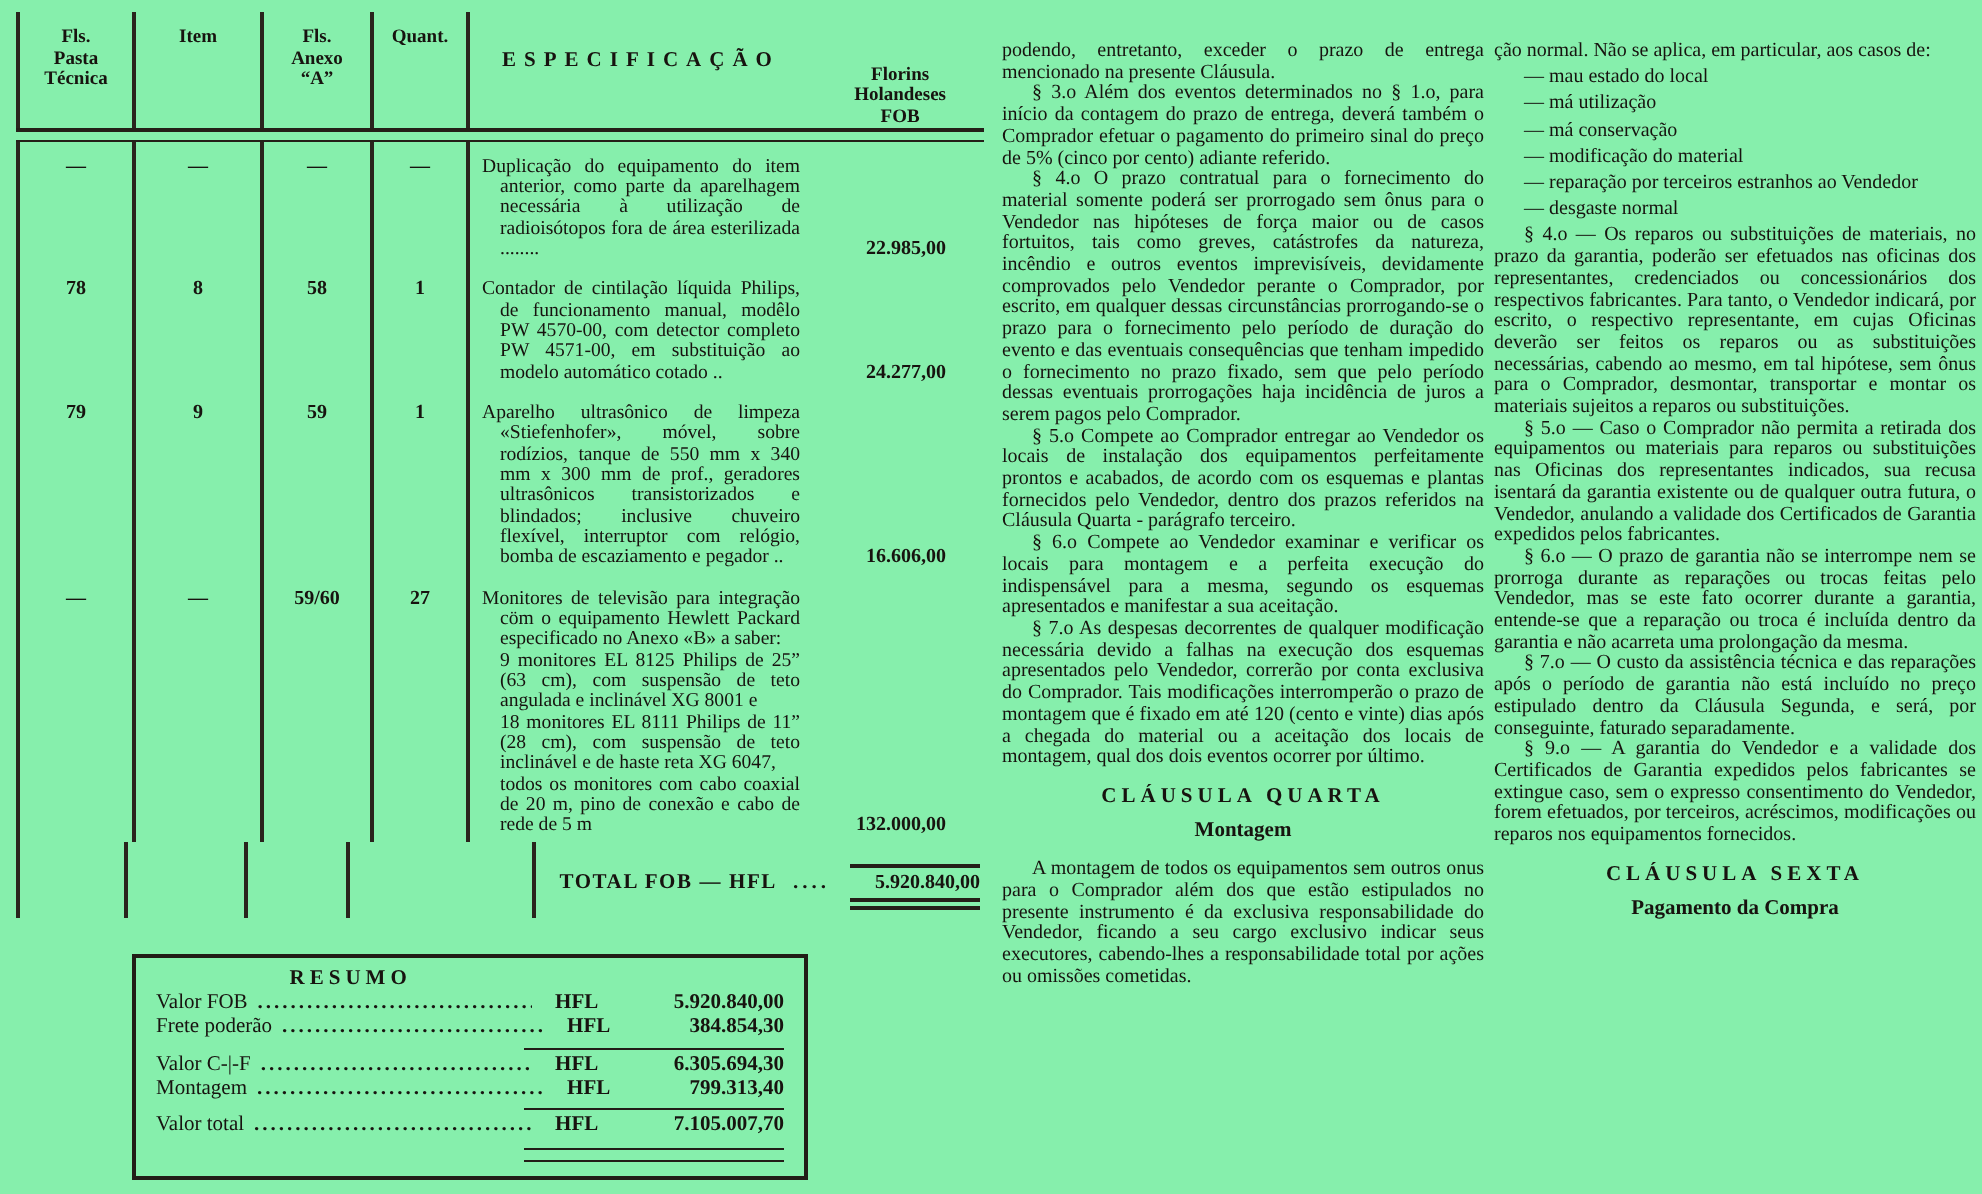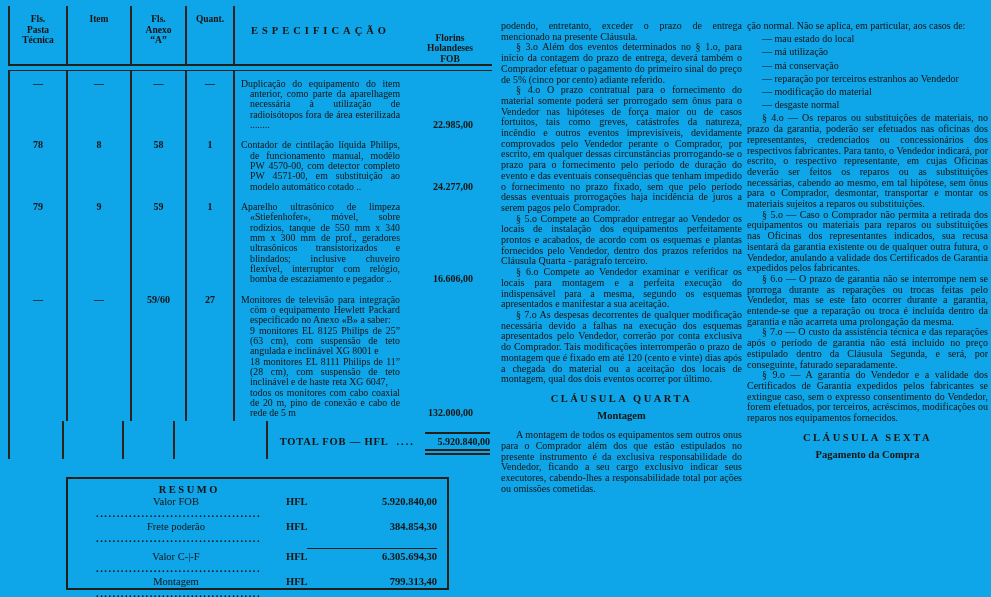--- a/index.html
+++ b/index.html
@@ -1,19 +1,19 @@
 <!DOCTYPE html>
 <html><head>
 <meta charset="utf-8">
 <style>
   html,body{margin:0;padding:0;}
   body{background:#e8e6e0;}
   .sheet{
     position:relative;width:991px;height:597px;overflow:hidden;
-    background:#0ea5e9;color:#17130f;
+    background:#86efac;color:#17130f;
     font-family:"Liberation Serif","DejaVu Serif",serif;
   }
   
   .equip-table{position:absolute;left:8px;top:6px;width:484px;}
   .trow,.thead{display:flex;align-items:stretch;}
   .c{box-sizing:border-box;}
   .c1{width:58px;}.c2{width:64px;}.c3{width:55px;}.c4{width:48px;}
   .cspec{width:170px;padding:0 3px 0 6px;}
   .cprice{width:72px;padding-right:2px;}
   .bl{border-left:2px solid #2a241d;}
@@ -32,27 +32,27 @@
   .total-label{display:flex;align-items:center;font-weight:700;font-size:10.5px;
     letter-spacing:.8px;padding-left:12px;white-space:nowrap;margin-left:48px;}
   .total-label .tdots{font-weight:700;letter-spacing:2px;margin-left:8px;}
   .cprice-total{display:flex;align-items:center;justify-content:flex-end;}
   .tprice-stack{width:100%;border-top:2px solid #241f18;border-bottom:2px solid #241f18;
     padding:2.5px 0;position:relative;}
   .tprice-stack::after{content:"";position:absolute;left:0;right:0;bottom:-6px;
     border-top:2px solid #241f18;}
   .tprice-stack .amt{text-align:right;font-weight:700;font-size:10px;}
   
-  .resumo{position:absolute;left:66px;top:477px;width:383px;height:113px;
+  .resumo{position:absolute;left:66px;top:477px;width:338px;height:113px;
     border:2.5px solid #221d17;box-sizing:border-box;padding:5px 10px 0 10px;
     font-size:10.5px;}
   .resumo-title{font-weight:700;letter-spacing:2.5px;text-align:center;width:62%;
     line-height:12px;}
   .r-row{display:flex;align-items:baseline;line-height:12.3px;}
-  .r-labelcell{display:flex;align-items:center;width:196px;overflow:hidden;flex-direction:column;}
+  .r-labelcell{display:flex;align-items:flex-end;width:196px;overflow:hidden;}
   .r-label{white-space:nowrap;}
   .r-dots{flex:1;overflow:hidden;white-space:nowrap;font-weight:700;
     letter-spacing:1.5px;margin-left:5px;}
   .r-cur{width:62px;font-weight:700;padding-left:12px;}
   .r-amt{flex:1;text-align:right;font-weight:700;}
   .r-rule{margin:3px 0 2px auto;width:130px;border-top:1.5px solid #221d17;}
   .r-rule-double{margin:5px 0 0 auto;width:130px;border-top:1.5px solid #221d17;
     border-bottom:1.5px solid #221d17;height:5px;}
   
   .col{position:absolute;top:21px;width:241px;font-size:10px;line-height:10.7px;
@@ -211,22 +211,22 @@
     <p class="clause-heading">CLÁUSULA QUARTA</p>
     <p class="clause-sub">Montagem</p>
     <p>A montagem de todos os equipamentos sem outros onus para o Comprador além dos que estão estipulados no presente instrumento é da exclusiva responsabilidade do Vendedor, ficando a seu cargo exclusivo indicar seus executores, cabendo-lhes a responsabilidade total por ações ou omissões cometidas.</p>
   </div>
 
   <div class="col col-right">
     <p class="cont">ção normal. Não se aplica, em particular, aos casos de:</p>
     <p class="item">— mau estado do local</p>
     <p class="item">— má utilização</p>
     <p class="item">— má conservação</p>
+    <p class="item">— modificação do material</p>
     <p class="item">— reparação por terceiros estranhos ao Vendedor</p>
-    <p class="item">— modificação do material</p>
     <p class="item">— desgaste normal</p>
     <p>§ 4.o — Os reparos ou substituições de materiais, no prazo da garantia, poderão ser efetuados nas oficinas dos representantes, credenciados ou concessionários dos respectivos fabricantes. Para tanto, o Vendedor indicará, por escrito, o respectivo representante, em cujas Oficinas deverão ser feitos os reparos ou as substituições necessárias, cabendo ao mesmo, em tal hipótese, sem ônus para o Comprador, desmontar, transportar e montar os materiais sujeitos a reparos ou substituições.</p>
     <p>§ 5.o — Caso o Comprador não permita a retirada dos equipamentos ou materiais para reparos ou substituições nas Oficinas dos representantes indicados, sua recusa isentará da garantia existente ou de qualquer outra futura, o Vendedor, anulando a validade dos Certificados de Garantia expedidos pelos fabricantes.</p>
     <p>§ 6.o — O prazo de garantia não se interrompe nem se prorroga durante as reparações ou trocas feitas pelo Vendedor, mas se este fato ocorrer durante a garantia, entende-se que a reparação ou troca é incluída dentro da garantia e não acarreta uma prolongação da mesma.</p>
     <p>§ 7.o — O custo da assistência técnica e das reparações após o período de garantia não está incluído no preço estipulado dentro da Cláusula Segunda, e será, por conseguinte, faturado separadamente.</p>
     <p>§ 9.o — A garantia do Vendedor e a validade dos Certificados de Garantia expedidos pelos fabricantes se extingue caso, sem o expresso consentimento do Vendedor, forem efetuados, por terceiros, acréscimos, modificações ou reparos nos equipamentos fornecidos.</p>
     <p class="clause-heading">CLÁUSULA SEXTA</p>
     <p class="clause-sub">Pagamento da Compra</p>
   </div>
 

